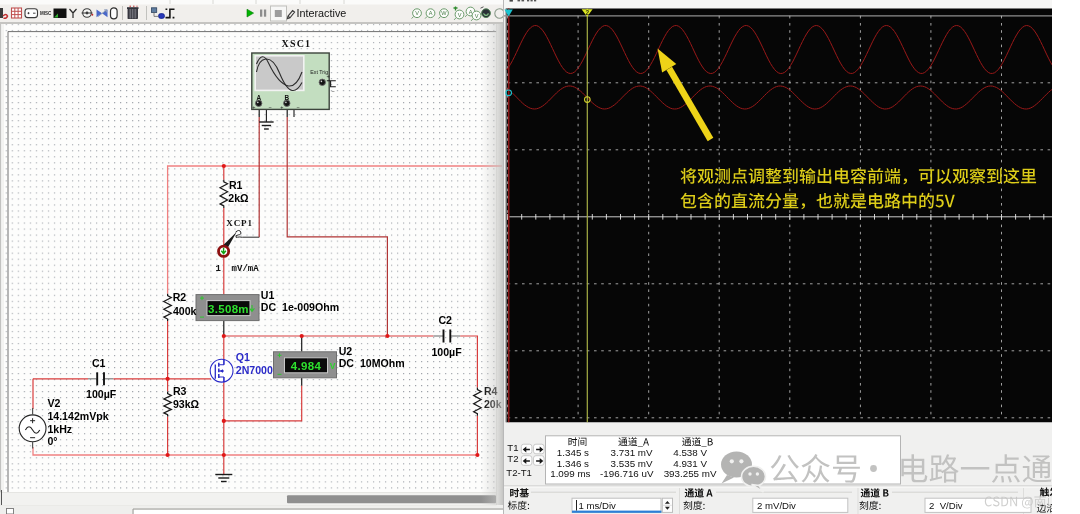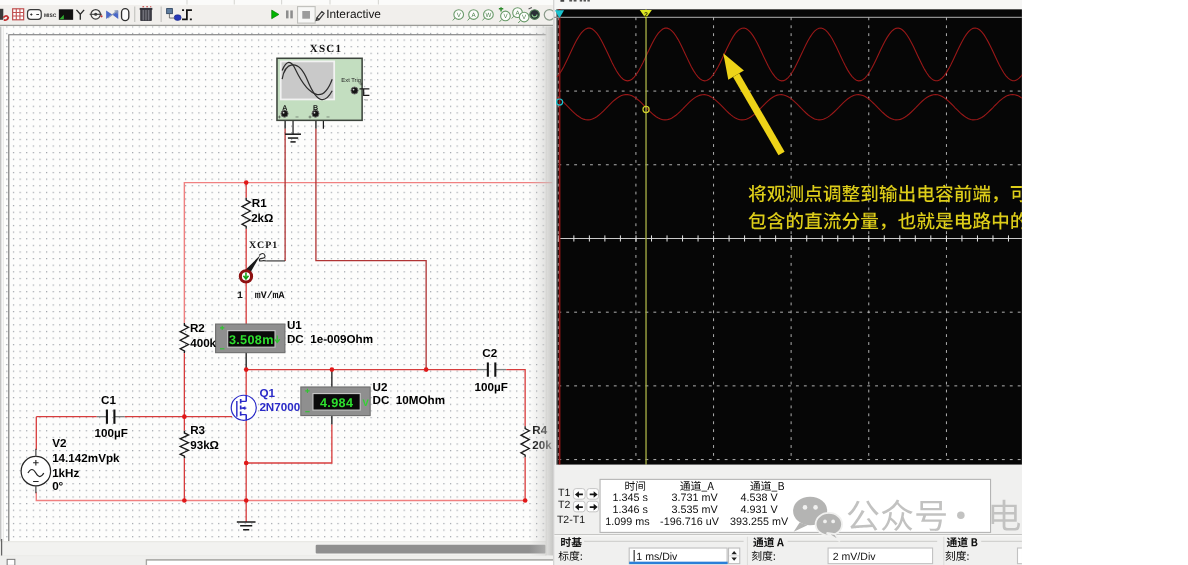--- a/index.html
+++ b/index.html
@@ -1,15 +1,15 @@
 <!DOCTYPE html>
 <html><head><meta charset="utf-8">
 <style>
 html,body{margin:0;padding:0;background:#fff;}
-#page{position:relative;width:929px;height:514px;overflow:hidden;background:#f1f0ee;font-family:"Liberation Sans",sans-serif;text-align:center;}
+#page{position:relative;width:1052px;height:514px;overflow:hidden;background:#f1f0ee;font-family:"Liberation Sans",sans-serif;text-align:center;}
 svg{display:block}
 text{white-space:pre}
 </style></head>
 <body>
 <div id="page">
 <svg width="503" height="514" viewBox="0 0 503 514" style="position:absolute;left:0;top:0">
 <defs>
         <pattern id="dots" x="5.7" y="5.8" width="6.02" height="6.02" patternUnits="userSpaceOnUse">
 <rect x="0" y="0" width="1.1" height="1.1" fill="#9b9fa6"></rect>
         </pattern>

